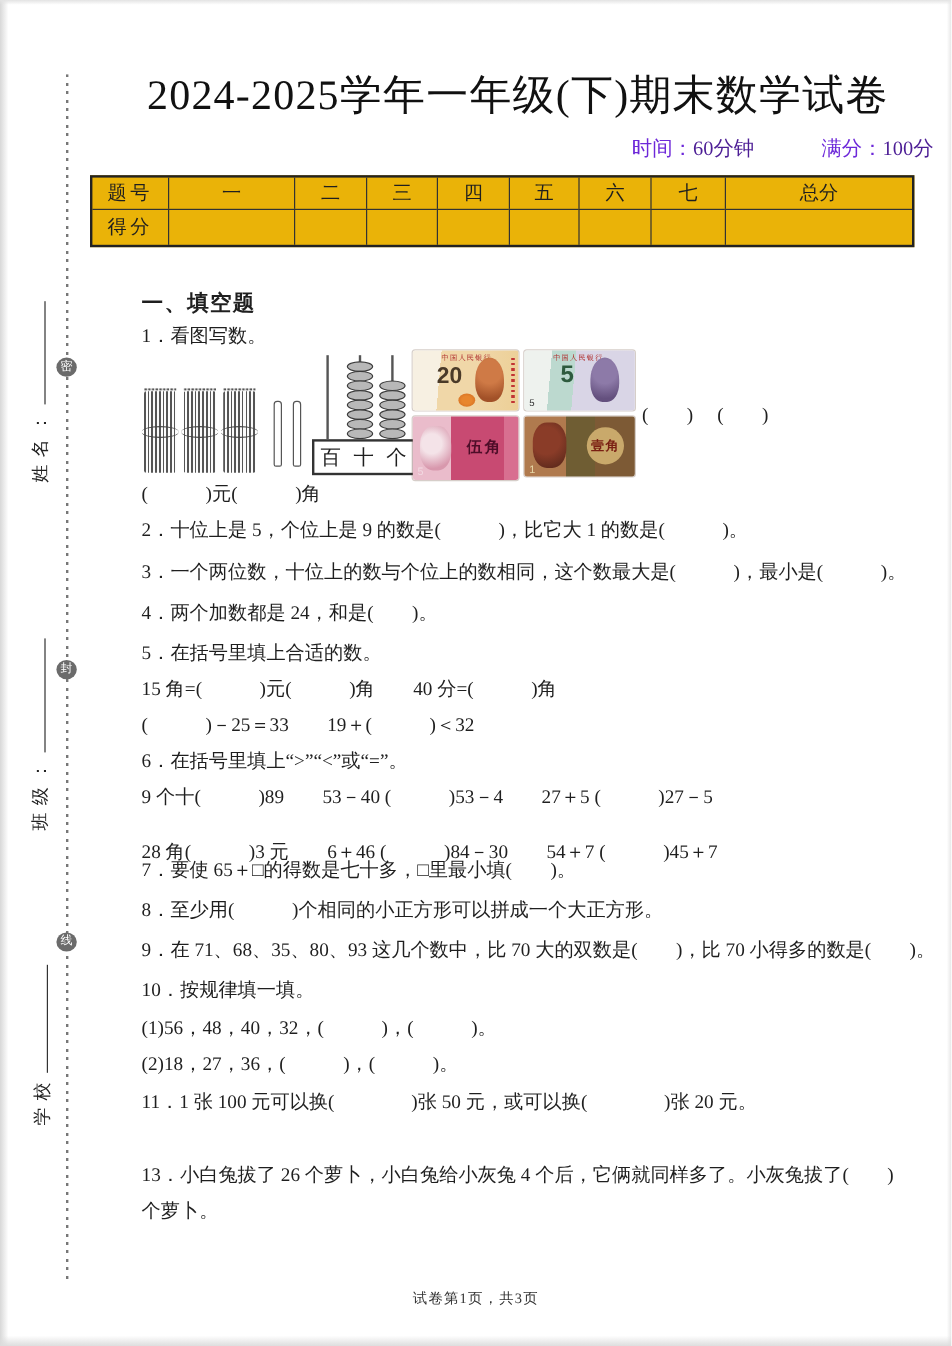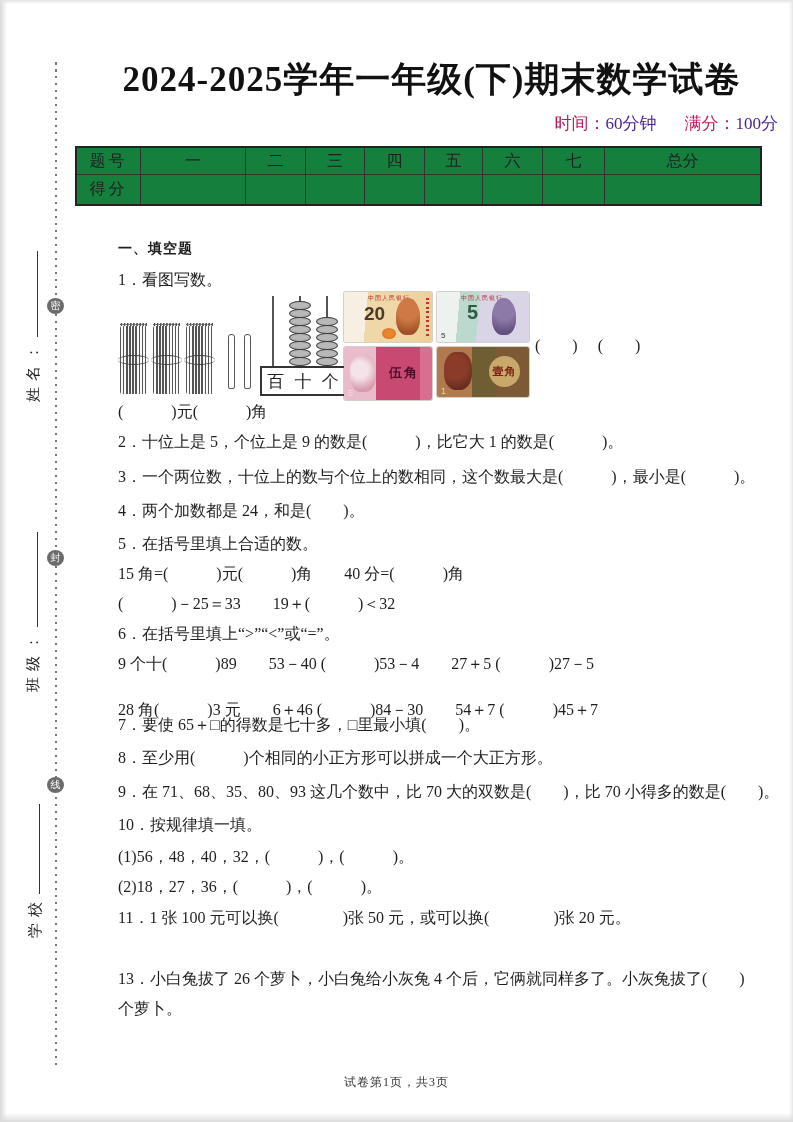--- a/index.html
+++ b/index.html
@@ -16,36 +16,36 @@
              background:repeating-linear-gradient(180deg,#777 0 2.5px,transparent 2.5px 7px);}
   .seal-badge{position:absolute;left:47px;width:17px;height:16px;border-radius:50%;
               background:#6b6b6b;color:#fff;font-size:10px;line-height:16px;text-align:center;
               font-family:"Liberation Sans",sans-serif;}
   .side-field{position:absolute;transform:rotate(-90deg);transform-origin:0 0;
               font-size:15px;letter-spacing:6px;white-space:nowrap;color:#222;}
   .side-line{display:inline-block;border-bottom:1.5px solid #333;height:0.95em;letter-spacing:0;margin-left:2px;}
 
   
   .title{position:absolute;left:85px;right:15px;top:56px;text-align:center;
-         font-size:35px;font-weight:700;letter-spacing:1px;color:#111;}
+         font-size:35px;font-weight:400;letter-spacing:1px;color:#111;}
   .meta{position:absolute;right:15px;top:112px;font-size:17px;white-space:pre;}
-  .meta .lab{color:#be185d;}
+  .meta .lab{color:#6d28d9;margin-left:28px;}
   .meta .val{color:#4c1d95;}
   .meta .gap{display:inline-block;width:28px;}
 
   
   .score-table{position:absolute;left:75px;top:146px;width:687px;border:2px solid #222;
                display:grid;grid-template-columns:63px 105px 60px 59px 60px 58px 60px 62px 1fr;
-               grid-template-rows:26px 30px;font-size:16px;background:#15803d;box-sizing:border-box;}
+               grid-template-rows:26px 30px;font-size:16px;background:#eab308;box-sizing:border-box;}
   .score-table .cell{border-left:1.5px solid #333;border-top:0;display:flex;align-items:center;justify-content:center;}
   .score-table .cell.first{border-left:0;letter-spacing:3px;}
   .score-table .cell.r2{border-top:1.5px solid #333;}
 
   
-  .h-section{position:absolute;left:118px;top:240px;font-size:14px;font-weight:700;letter-spacing:1px;}
+  .h-section{position:absolute;left:118px;top:240px;font-size:18px;font-weight:700;letter-spacing:1px;}
   .line{position:absolute;left:118px;font-size:16px;white-space:pre;}
 
   
   .sticks-group{position:absolute;left:120px;top:326px;display:flex;align-items:flex-start;}
   .bundle{position:relative;width:27px;height:68px;margin-right:6px;border-radius:2px;
           background:repeating-linear-gradient(90deg,#555 0 1.4px,#fbfbfb 1.4px 3.1px);}
   .bundle::before{content:"";position:absolute;left:0;right:0;top:-4px;height:5px;
           background:radial-gradient(circle at 1.5px 2.5px,#555 1.1px,transparent 1.3px);
           background-size:3.1px 5px;background-repeat:repeat-x;}
   .bundle::after{content:"";position:absolute;left:-2px;right:-2px;top:42%;height:8px;

